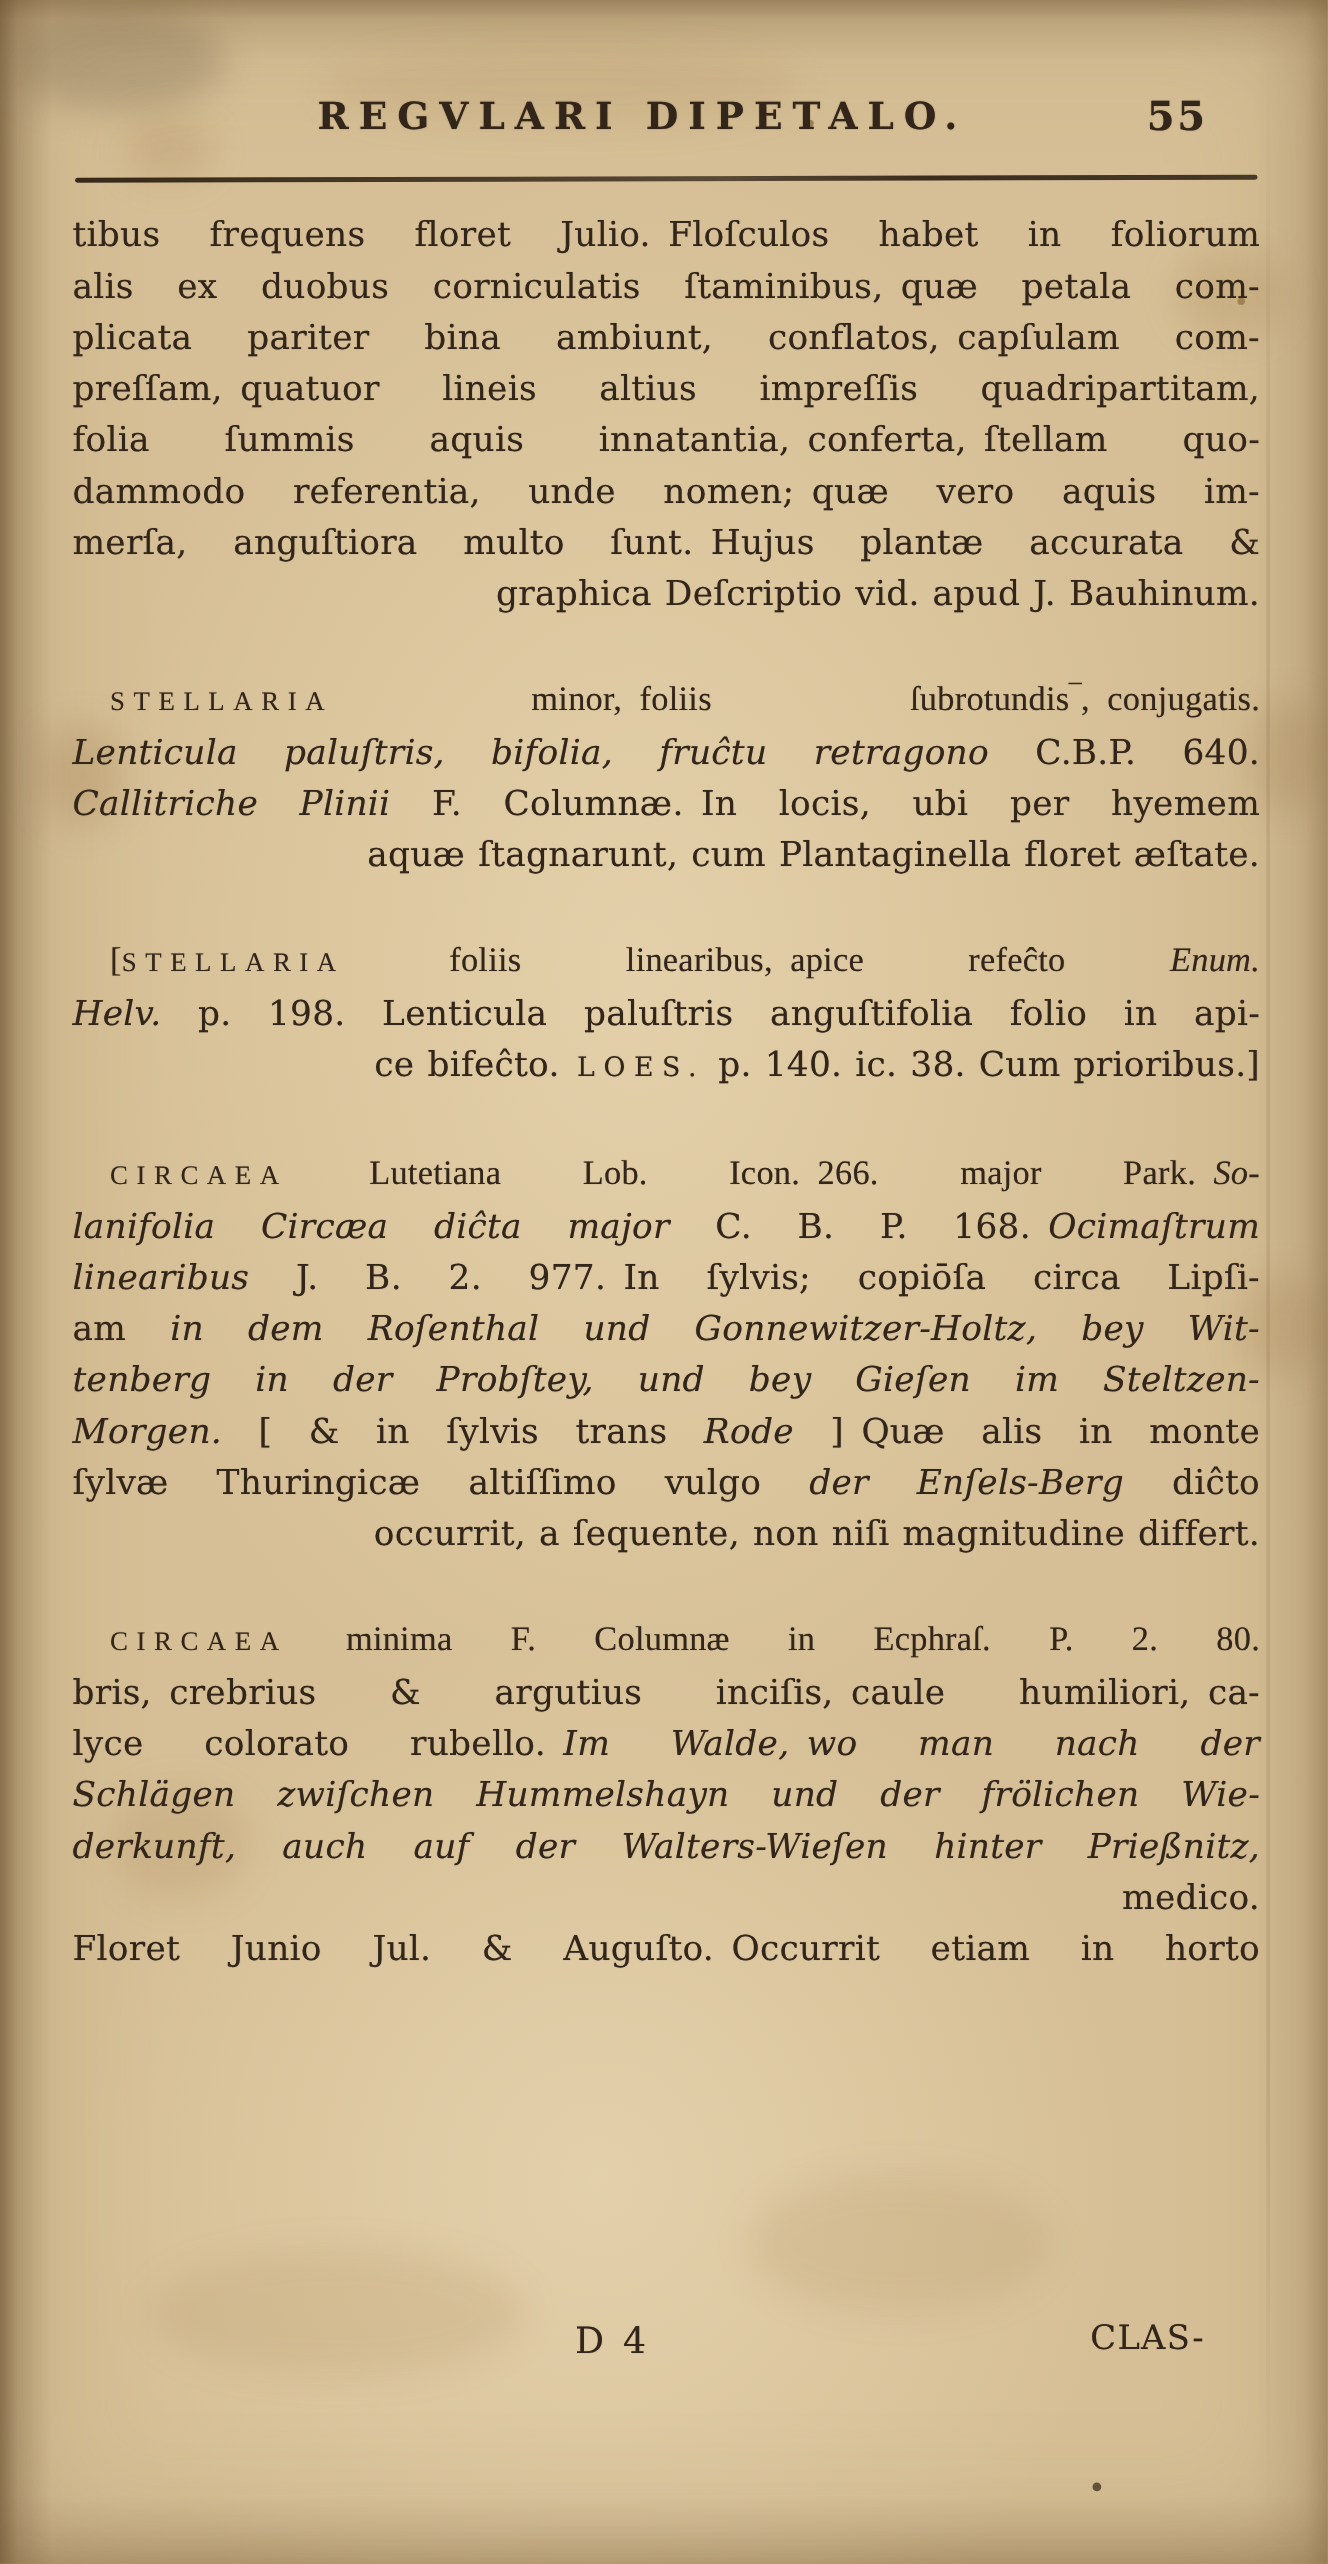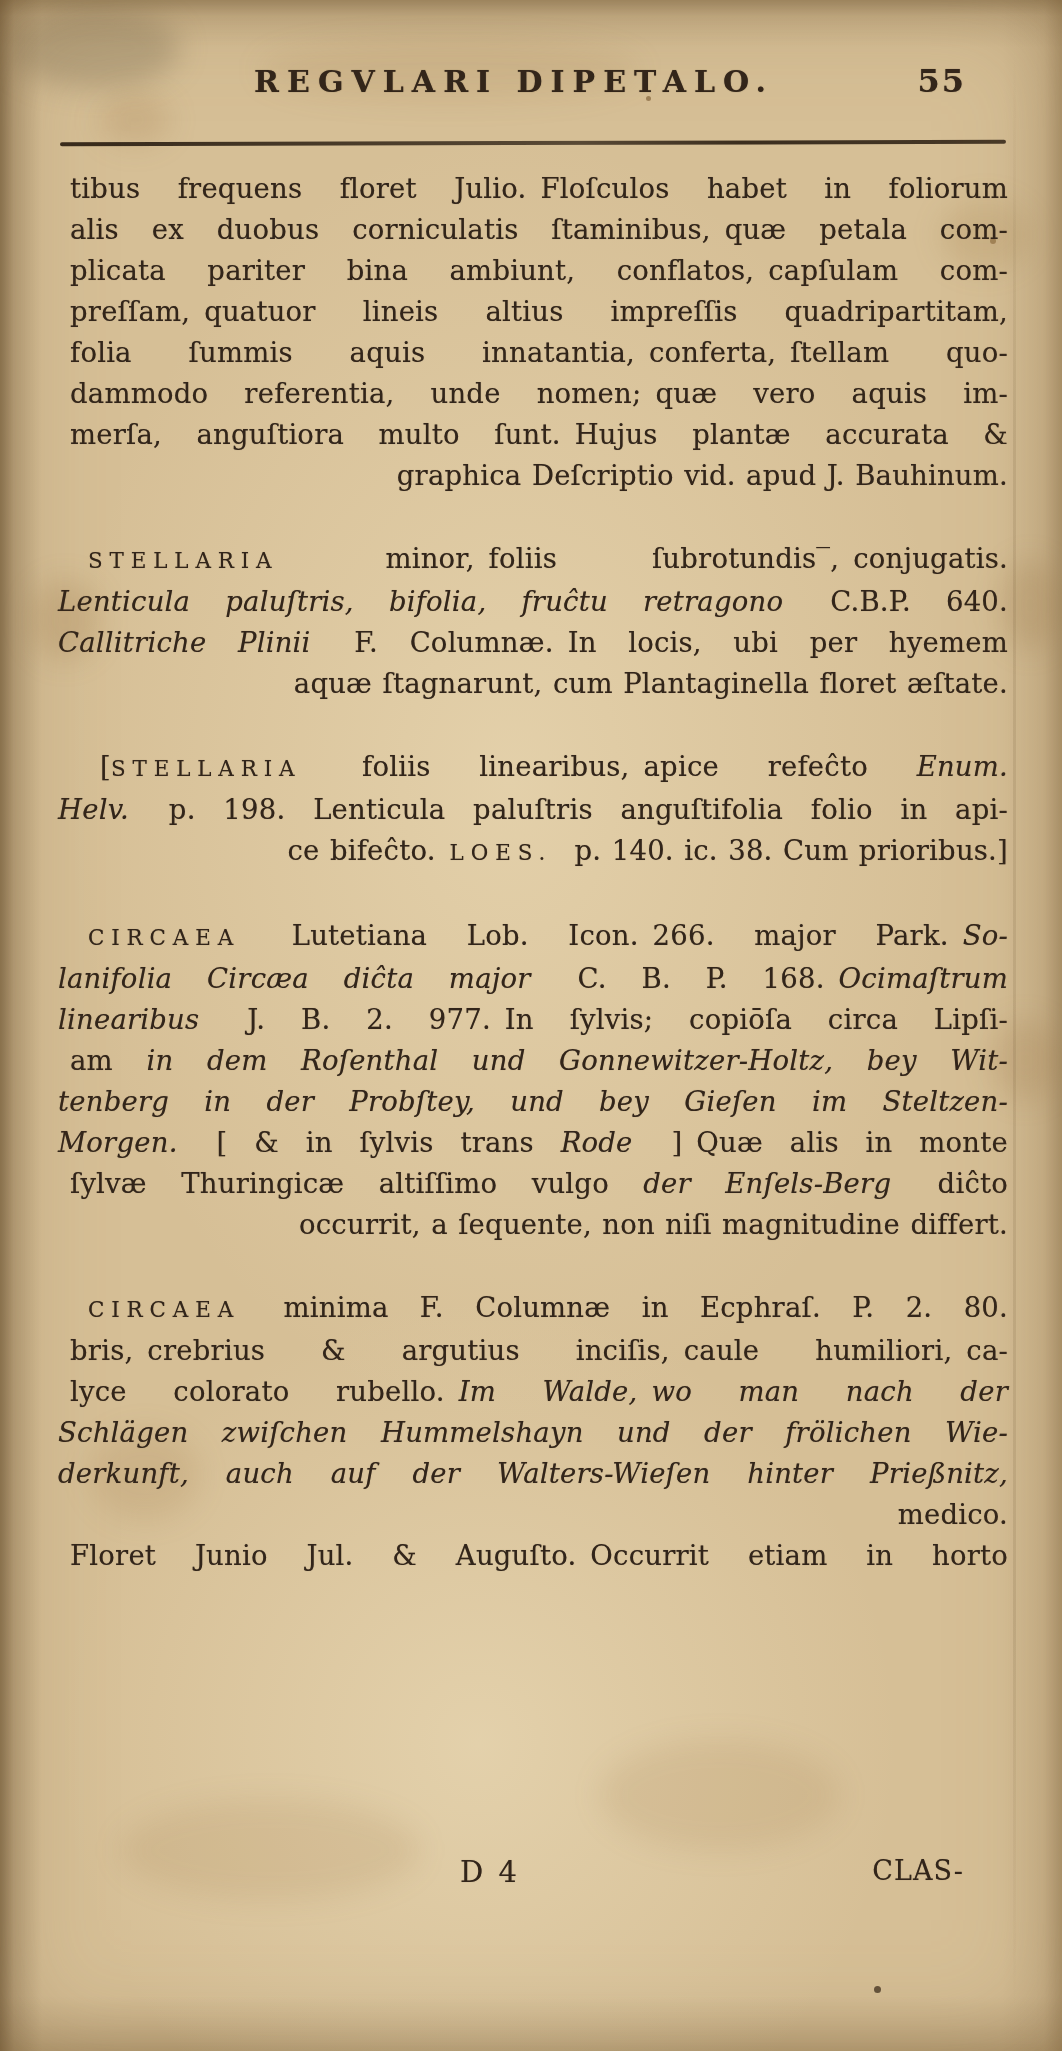--- a/index.html
+++ b/index.html
@@ -24,21 +24,21 @@
     box-shadow:inset 0 0 110px rgba(122,92,52,.35), inset 0 0 26px rgba(122,92,52,.18);
   }
   .crease{
     position:absolute;top:50px;bottom:40px;width:3px;
     background:linear-gradient(180deg, rgba(100,76,42,0), rgba(100,76,42,.14) 20%, rgba(100,76,42,.14) 80%, rgba(100,76,42,0));
   }
   .stain{position:absolute;border-radius:50%;filter:blur(14px);pointer-events:none;}
   .speck{position:absolute;border-radius:50%;pointer-events:none;}
 
   .header{
-    position:absolute;top:64px;left:58px;right:52px;height:40px;
+    position:absolute;top:76px;left:58px;right:52px;height:40px;
     color:var(--ink,#33261a);
   }
   .title{
     position:absolute;left:190px;right:230px;text-align:center;
     font-size:30px;font-weight:bold;letter-spacing:8px;
     text-shadow:0 0 1px rgba(51,38,26,.55);
   }
   .pagenum{
     position:absolute;right:44px;top:-2px;
     font-size:32px;font-weight:bold;letter-spacing:2px;
@@ -53,22 +53,22 @@
   .body-text{
     position:absolute;top:168px;left:58px;width:950px;
     font-size:27.5px;line-height:41px;color:var(--ink,#33261a);
     letter-spacing:.2px;word-spacing:1.5px;
     text-shadow:0 0 .7px rgba(51,38,26,.45);
   }
   .para{margin-top:42px;}
   .para:first-child{margin-top:0;}
   .line{text-align:right;}
   .line.just{text-align:justify;text-align-last:justify;}
-  .line.first{text-indent:30px;}
-  .seg-n{font-style:normal;margin-left:12px;}
+  .line.first{text-indent:30px;font-family:Liberation Serif, serif;}
+  .seg-n{font-style:normal;}
   .seg-i{font-style:italic;}
   .seg-sc{font-size:.78em;letter-spacing:.32em;}
 
   .footer{
     position:absolute;top:1855px;left:58px;right:52px;height:40px;
     color:var(--ink,#33261a);text-shadow:0 0 .7px rgba(51,38,26,.45);
   }
   .sig{position:absolute;left:402px;font-size:29px;letter-spacing:3px;}
   .catch{position:absolute;right:46px;font-size:27px;letter-spacing:1px;}
 </style>

